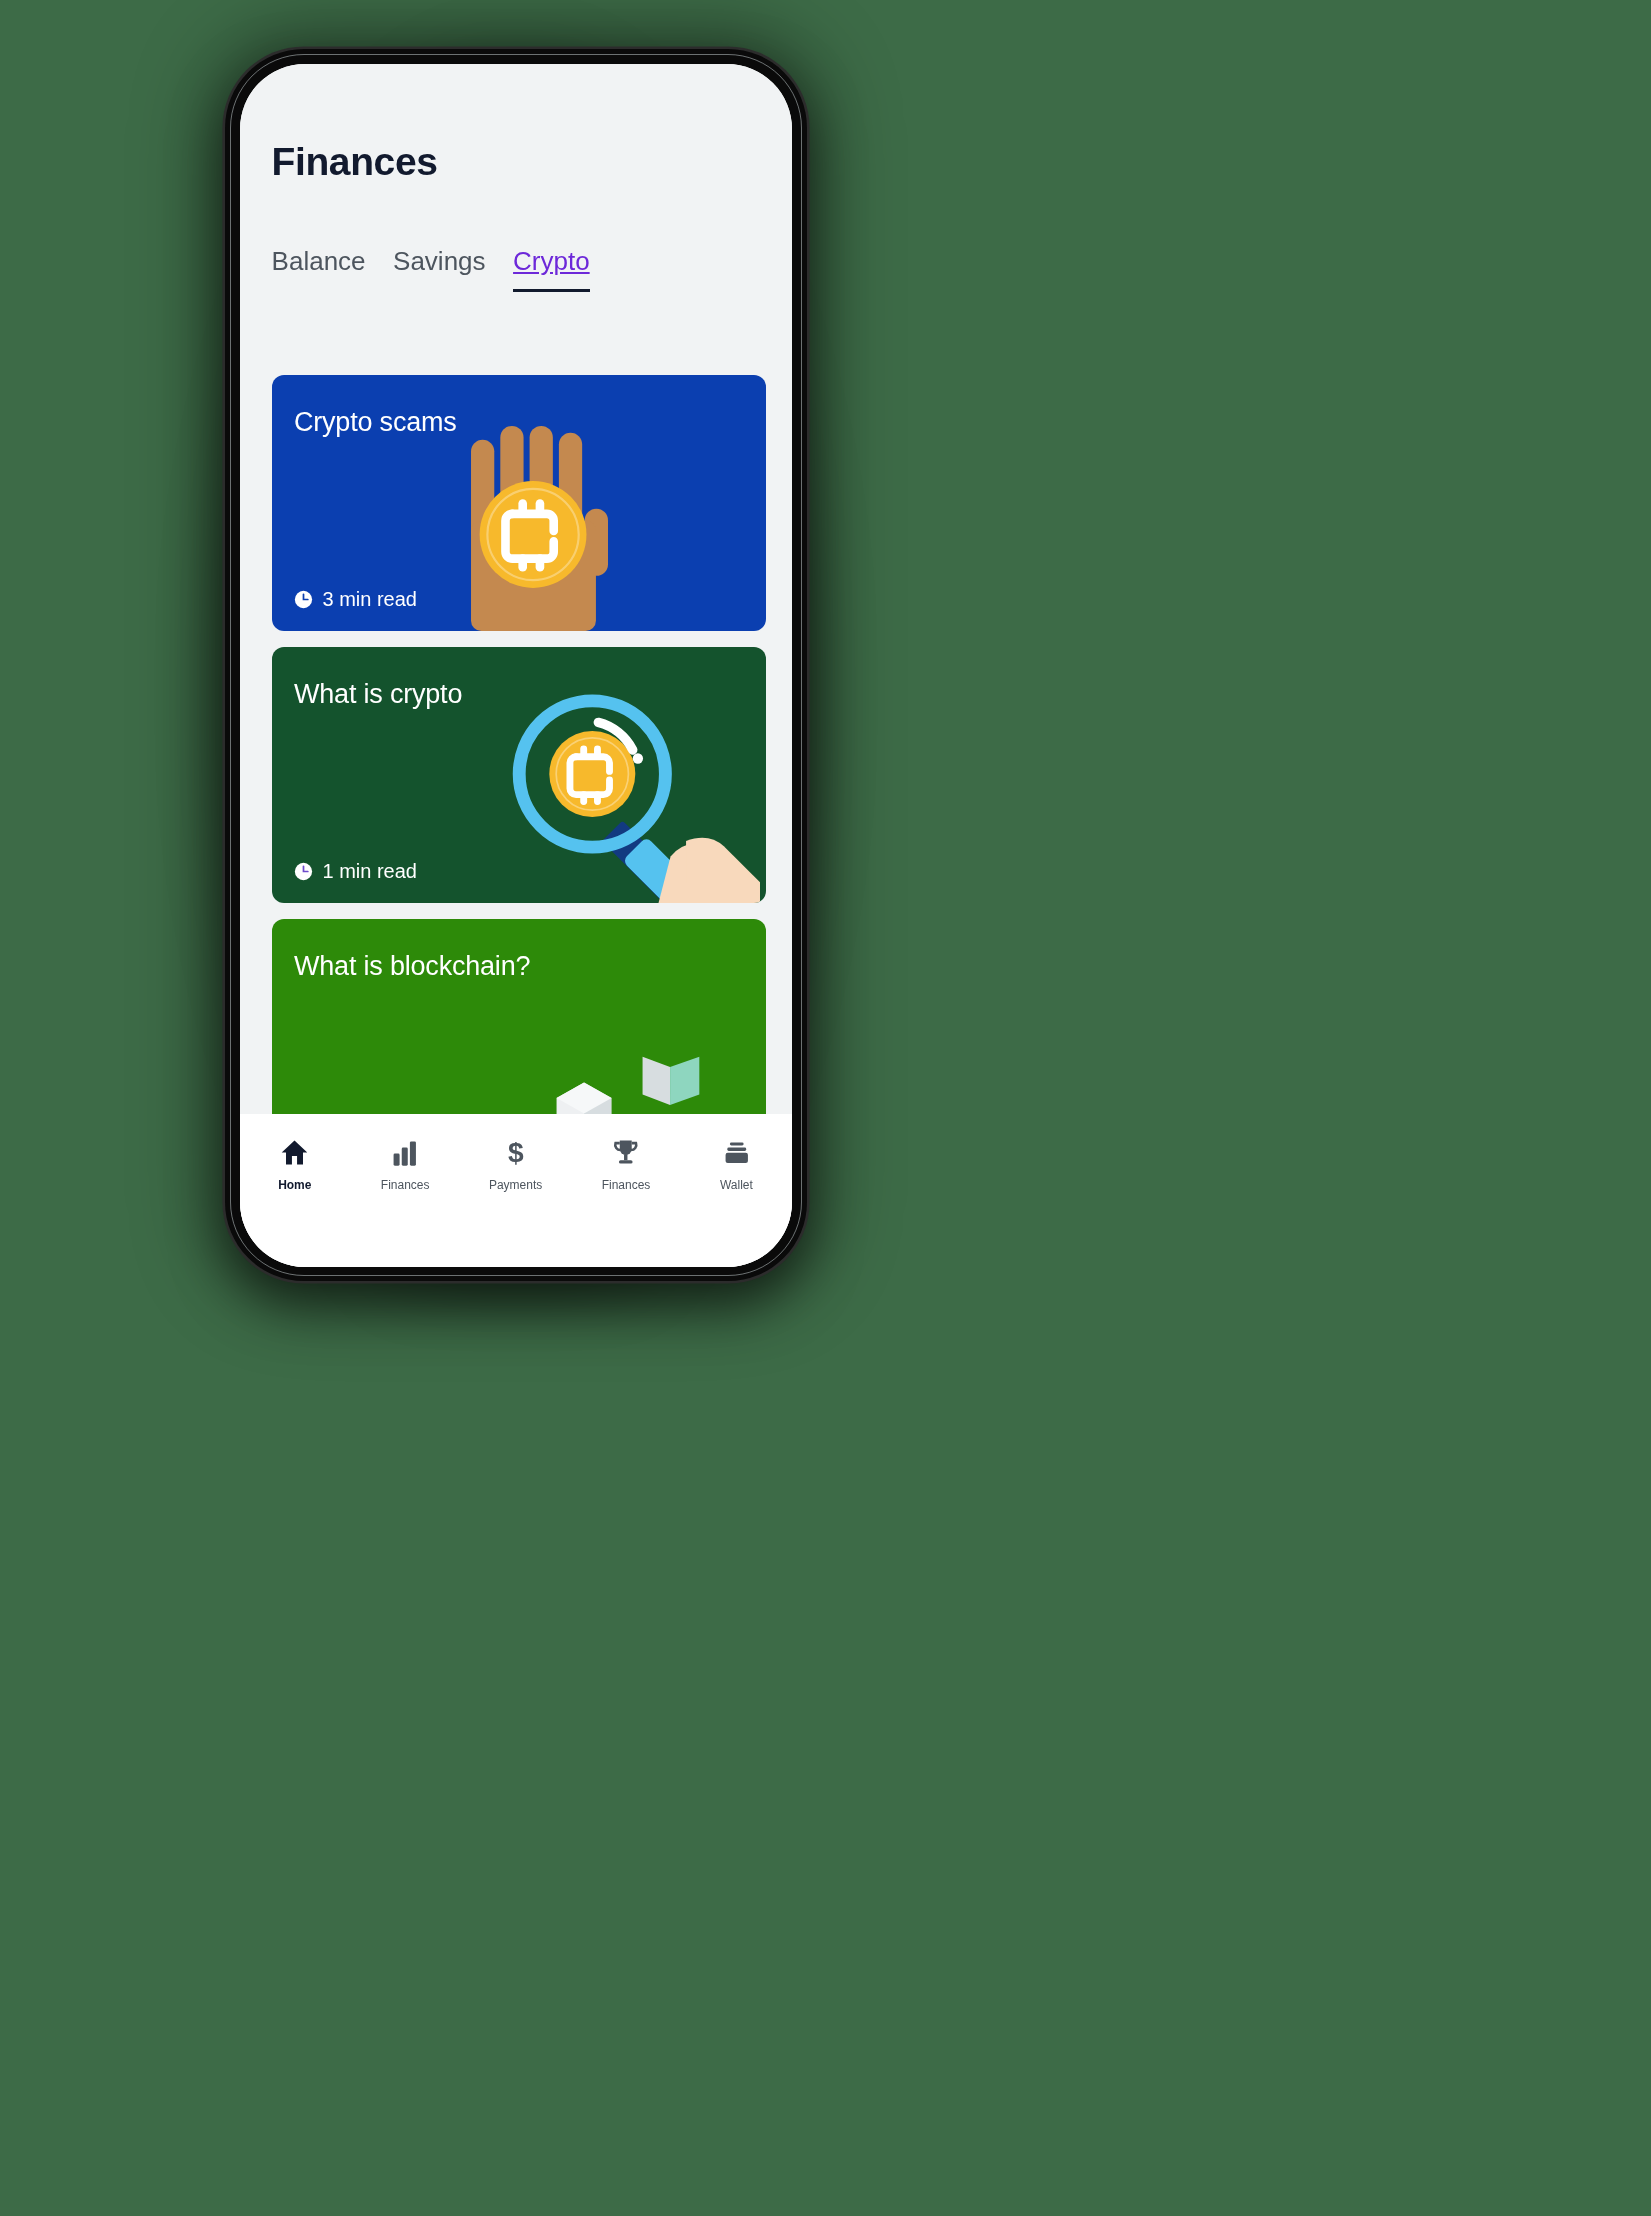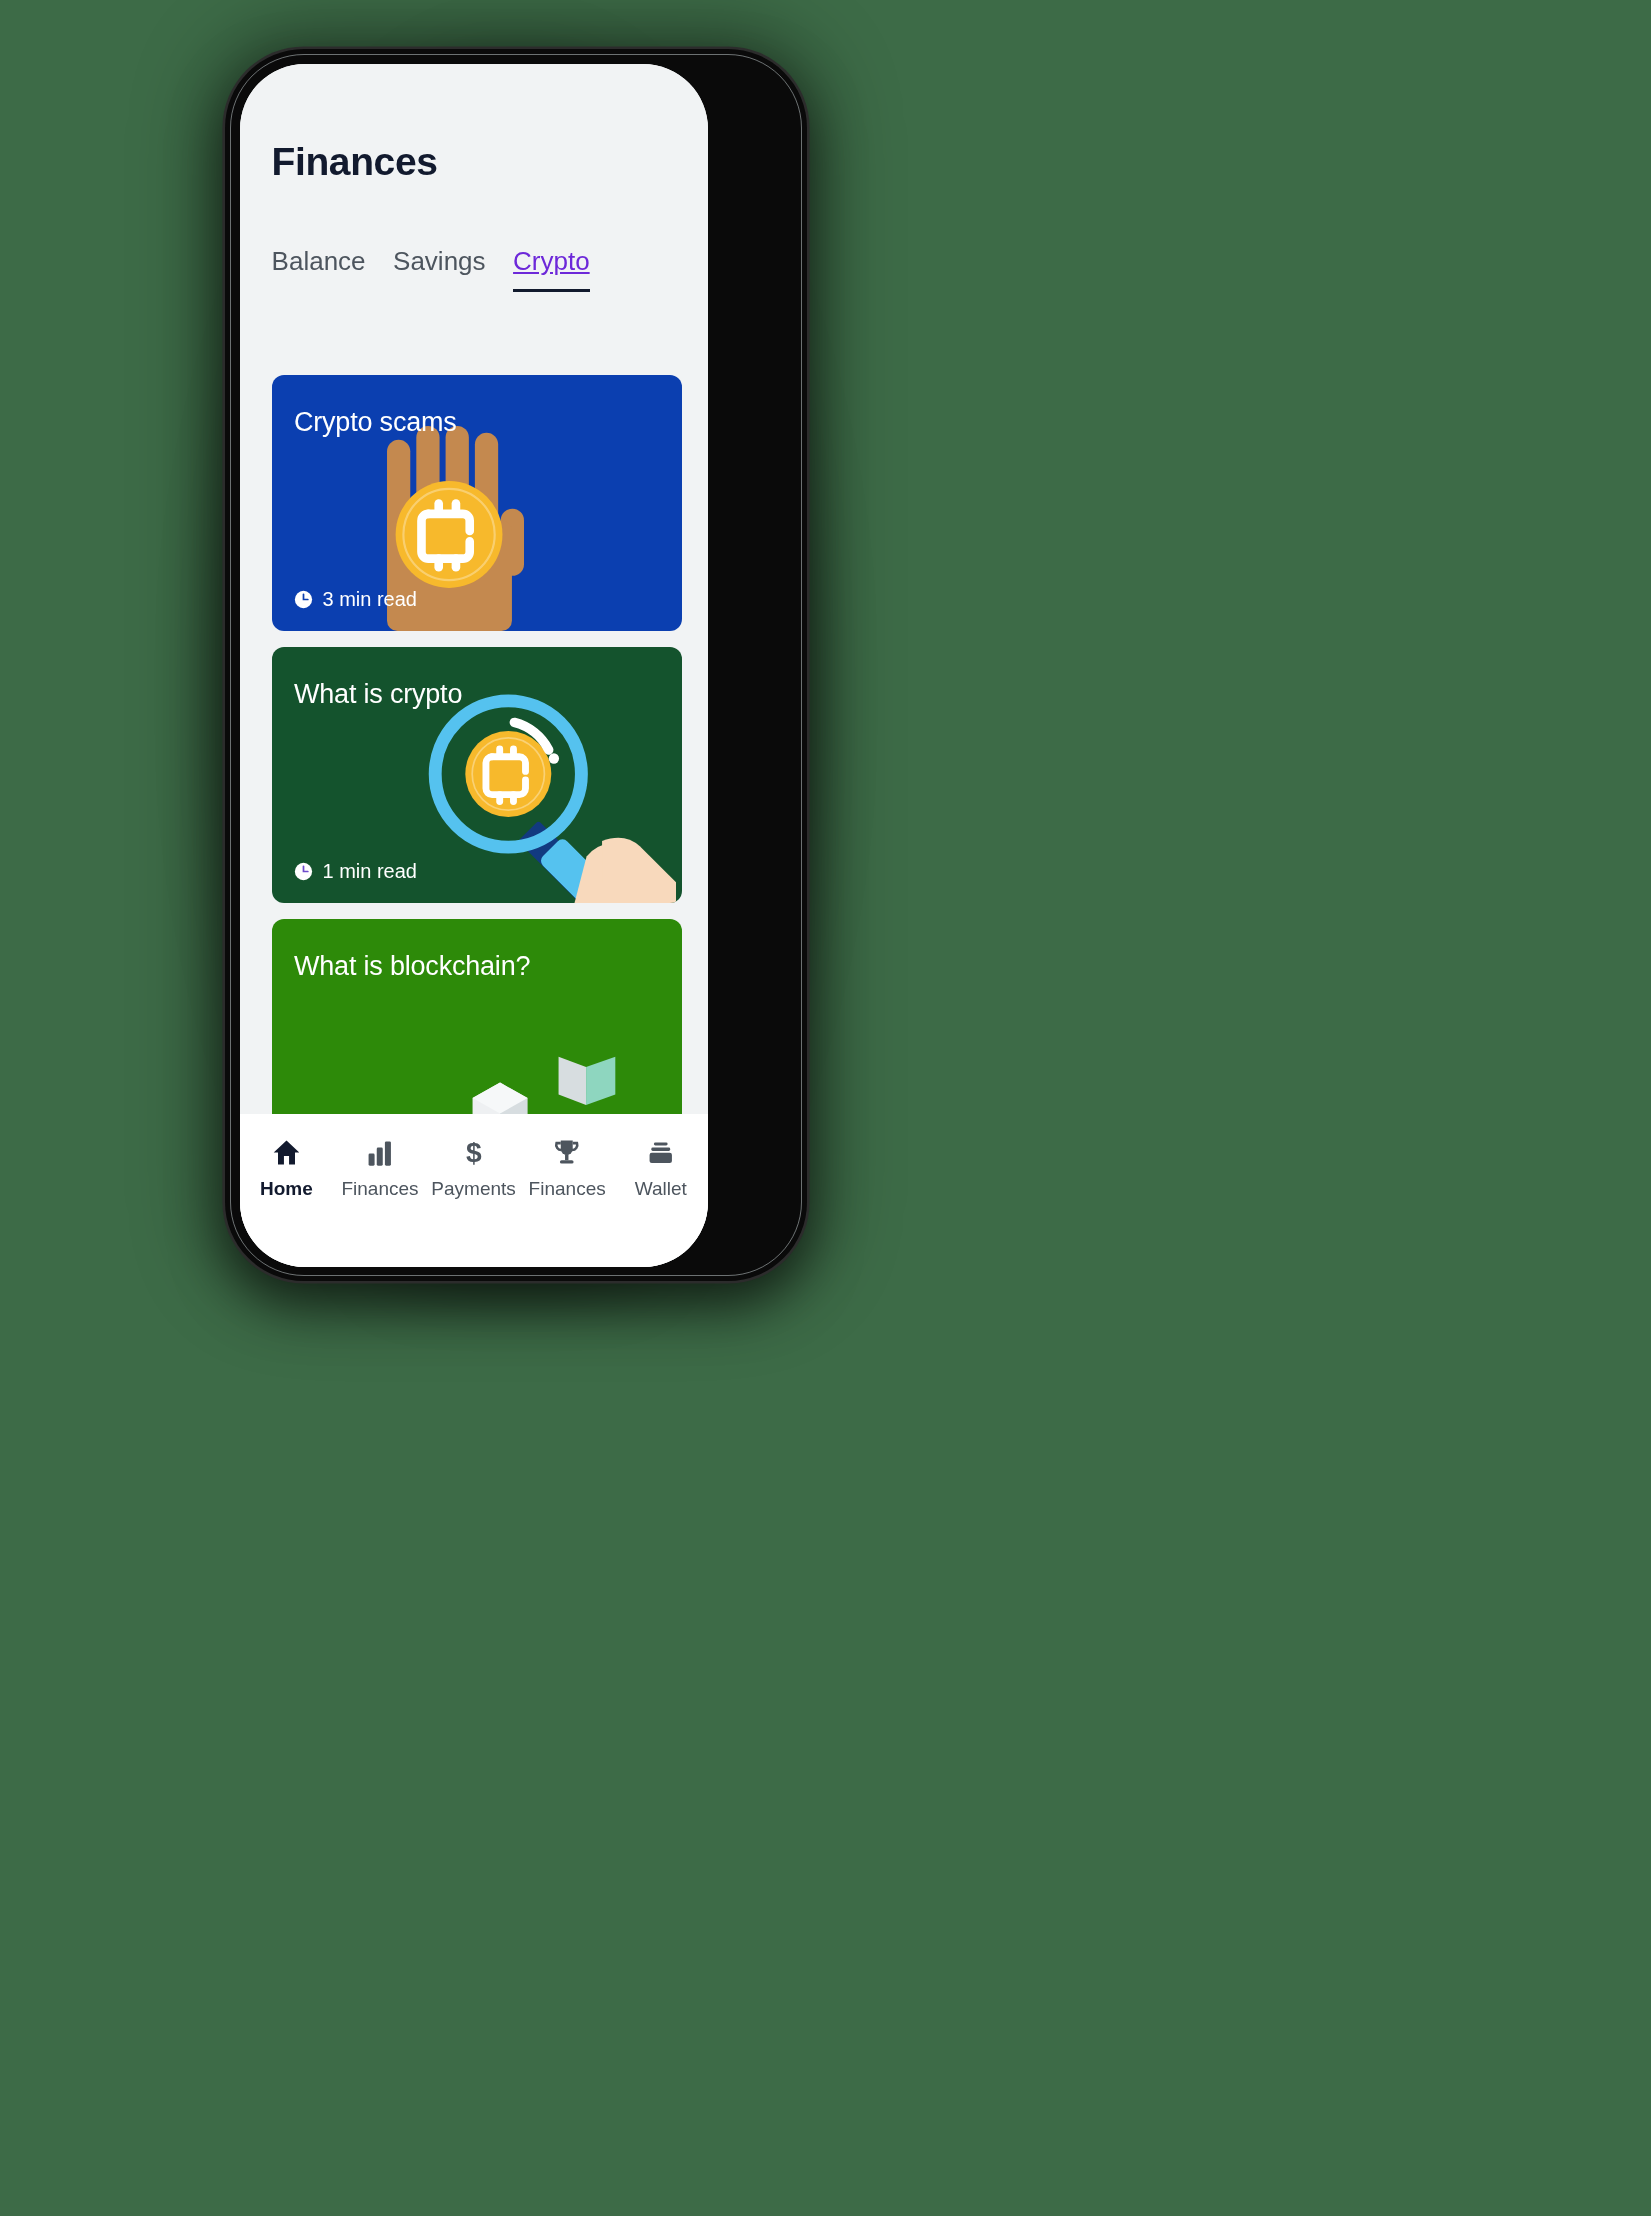--- a/index.html
+++ b/index.html
@@ -56,21 +56,21 @@
     border: 1.7px solid rgba(190,198,200,0.55);
     pointer-events: none;
     z-index: 4;
   }
 
   
   #screen {
     position: absolute;
     left: 14.6px;
     top: 14.6px;
-    width: 468px;
+    width: 552px;
     height: 1203px;
     border-radius: 65px;
     background: #f1f3f4;
     overflow: hidden;
     z-index: 3;
   }
 
   
   #app-scroll {
     position: absolute;
@@ -212,21 +212,21 @@
     gap: 9.5px;
     cursor: pointer;
   }
   .nav-icon {
     height: 33px;
     display: flex;
     align-items: center;
     justify-content: center;
   }
   .nav-label {
-    font-size: 19px;
+    font-size: 12px;
     color: #4d555e;
   }
   .nav-item.active .nav-label {
     color: #121a2e;
     font-weight: bold;
   }
 </style>
 </head>
 <body>
 

